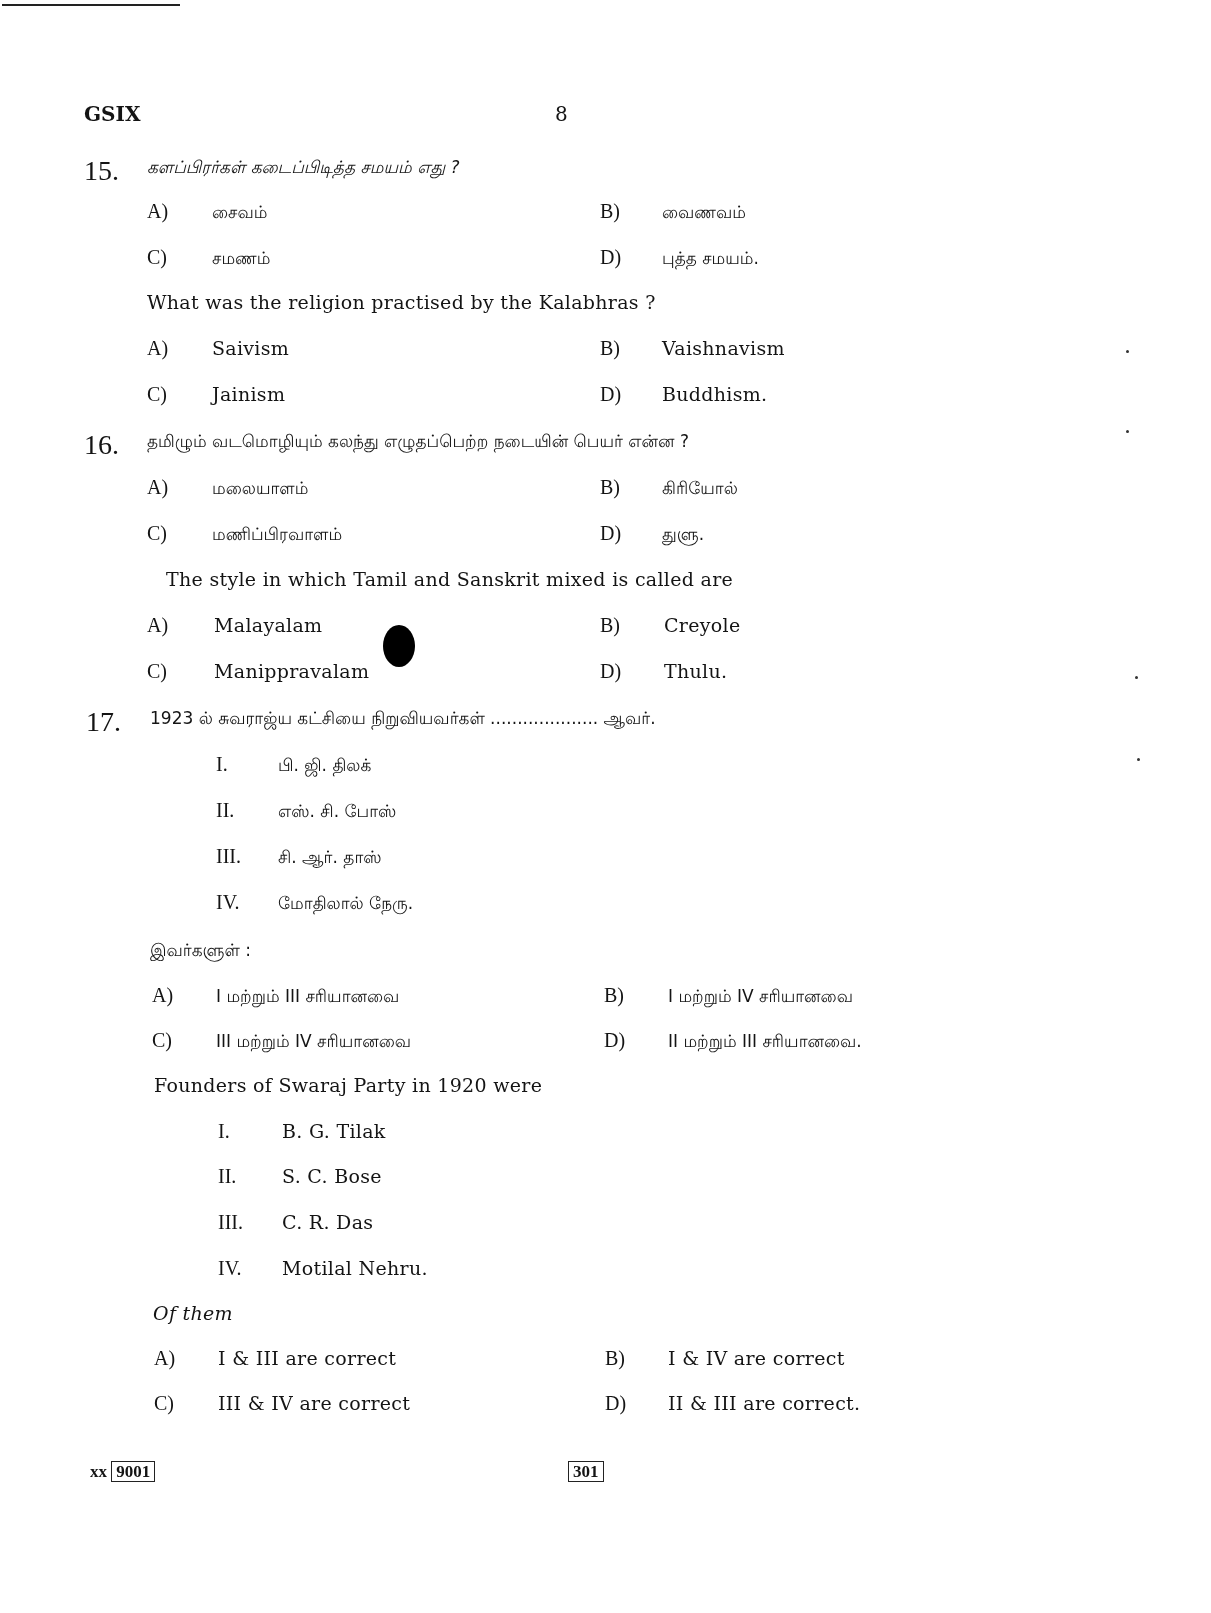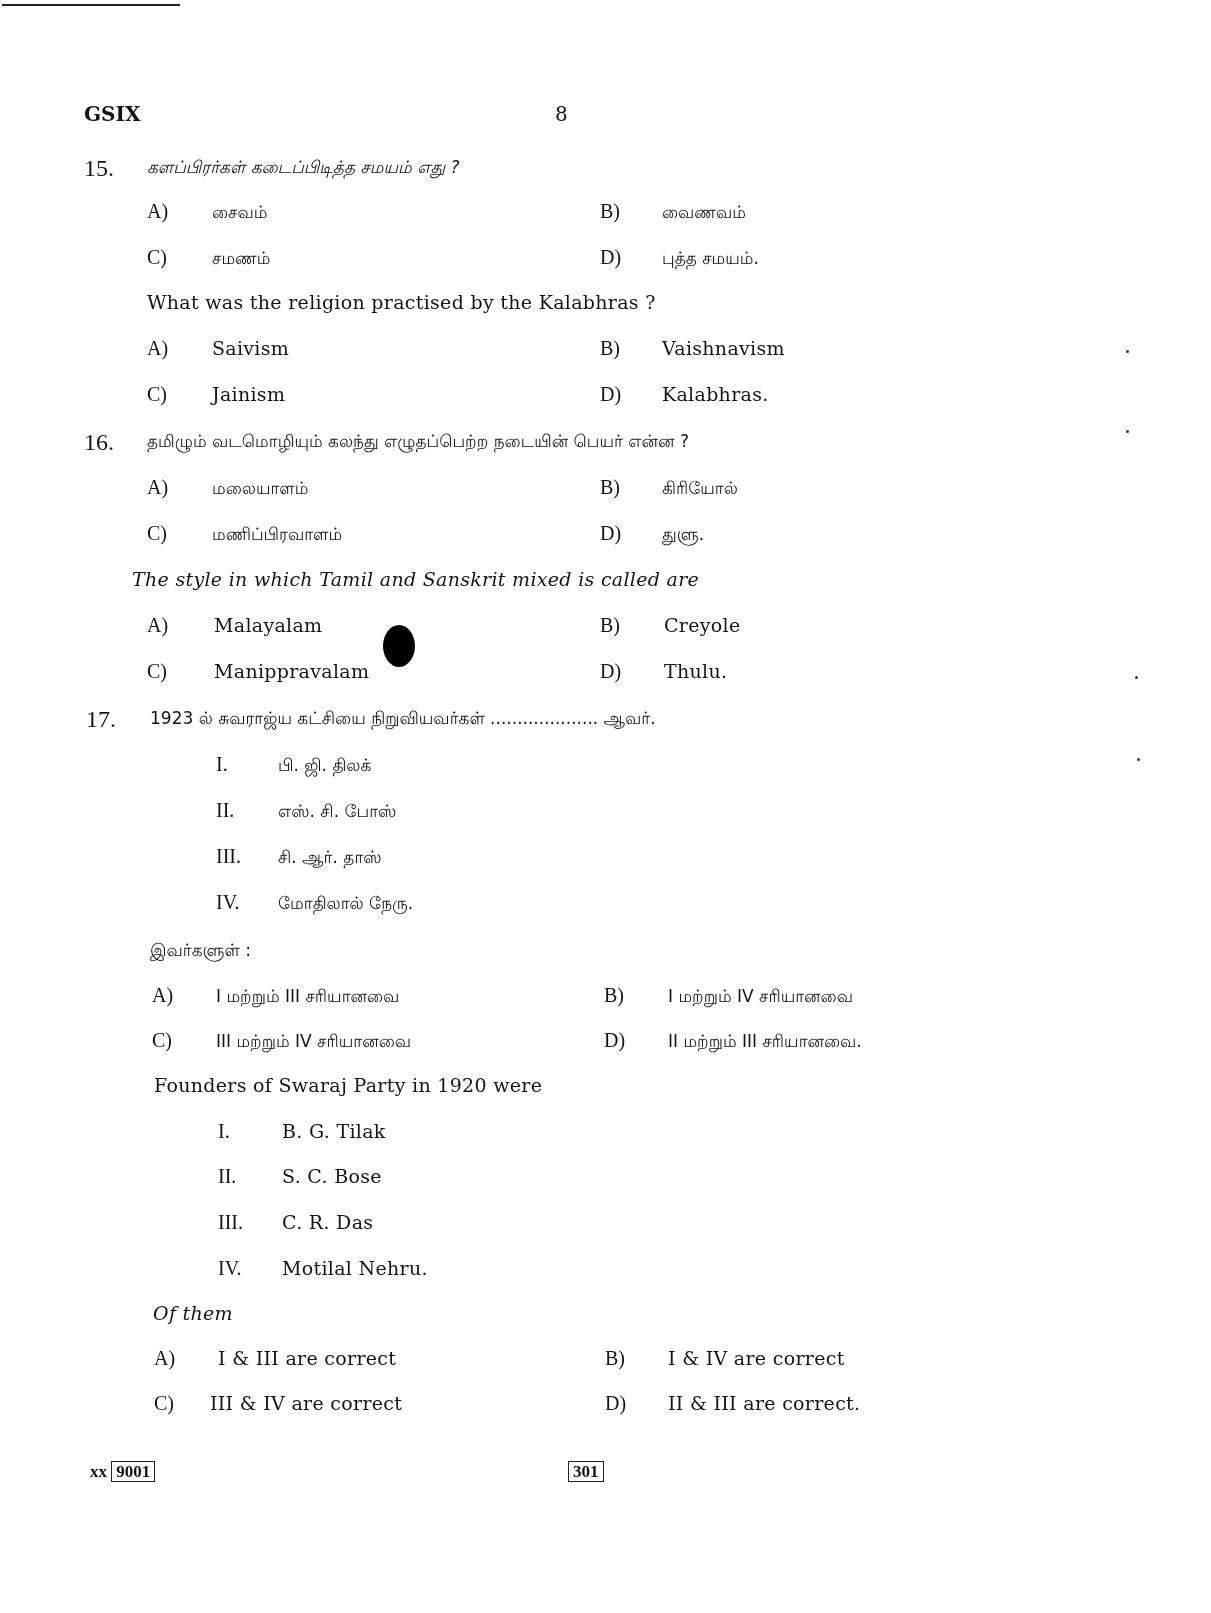--- a/index.html
+++ b/index.html
@@ -4,21 +4,21 @@
 <style>
   html, body { margin:0; padding:0; background:#ffffff; }
   body { width:1211px; height:1613px; position:relative; overflow:hidden;
          font-family:"DejaVu Serif","Liberation Serif",serif; color:#141414; }
   .abs { position:absolute; white-space:nowrap; }
   .topline { position:absolute; left:2px; top:4px; height:2px; width:178px; background:#222; }
   .hdr-code { left:84px; top:102px; font-weight:bold; font-size:20px; font-family:"DejaVu Serif",serif; }
   .hdr-page { left:555px; top:102px; font-size:20px; }
   .en { font-family:"DejaVu Serif","Liberation Serif",serif; font-size:19px; letter-spacing:0.3px; }
   .ta { font-family:"DejaVu Sans","Liberation Sans",sans-serif; font-size:17px; }
-  .qnum { font-size:24px; font-family:"Liberation Serif",serif; }
+  .qnum { font-size:28px; font-family:"Liberation Serif",serif; }
   .lbl { font-family:"Liberation Serif",serif; font-size:20px; }
   .italic { font-style:italic; }
   .blot { position:absolute; left:383px; top:625px; width:32px; height:42px; border-radius:50%; background:#000; }
   .boxed { border:1.5px solid #222; padding:0 4px; font-weight:bold; }
   .foot { font-size:17px; font-family:Liberation Serif, serif; font-weight:bold; }
   .speck { position:absolute; width:3px; height:3px; background:#333; border-radius:50%; }
 </style>
 </head>
 <body>
 
@@ -44,38 +44,38 @@
   <div class="abs en" style="left:147px;top:291px;">What was the religion practised by the Kalabhras ?</div>
 
   <div class="abs lbl" style="left:147px;top:337px;">A)</div>
   <div class="abs en" style="left:212px;top:337px;">Saivism</div>
   <div class="abs lbl" style="left:600px;top:337px;">B)</div>
   <div class="abs en" style="left:662px;top:337px;">Vaishnavism</div>
 
   <div class="abs lbl" style="left:147px;top:383px;">C)</div>
   <div class="abs en" style="left:212px;top:383px;">Jainism</div>
   <div class="abs lbl" style="left:600px;top:383px;">D)</div>
-  <div class="abs en" style="left:662px;top:383px;">Kalabhras.</div>
+  <div class="abs en" style="left:662px;top:383px;">Buddhism.</div>
 </div>
 
 <div>
   <div class="abs qnum" style="left:84px;top:429px;">16.</div>
   <div class="abs ta" style="left:147px;top:431px;">தமிழும் வடமொழியும் கலந்து எழுதப்பெற்ற நடையின் பெயர் என்ன ?</div>
 
   <div class="abs lbl" style="left:147px;top:476px;">A)</div>
   <div class="abs ta" style="left:212px;top:478px;">மலையாளம்</div>
   <div class="abs lbl" style="left:600px;top:476px;">B)</div>
   <div class="abs ta" style="left:662px;top:478px;">கிரியோல்</div>
 
   <div class="abs lbl" style="left:147px;top:522px;">C)</div>
   <div class="abs ta" style="left:212px;top:524px;">மணிப்பிரவாளம்</div>
   <div class="abs lbl" style="left:600px;top:522px;">D)</div>
   <div class="abs ta" style="left:662px;top:524px;">துளு.</div>
 
-  <div class="abs en" style="left:132px;top:568px;font-style:italic;">The style in which Tamil and Sanskrit mixed is called are</div>
+  <div class="abs en" style="left:166px;top:568px;">The style in which Tamil and Sanskrit mixed is called are</div>
 
   <div class="abs lbl" style="left:147px;top:614px;">A)</div>
   <div class="abs en" style="left:214px;top:614px;">Malayalam</div>
   <div class="abs lbl" style="left:600px;top:614px;">B)</div>
   <div class="abs en" style="left:664px;top:614px;">Creyole</div>
 
   <div class="abs lbl" style="left:147px;top:660px;">C)</div>
   <div class="abs en" style="left:214px;top:660px;">Manippravalam</div>
   <div class="abs lbl" style="left:600px;top:660px;">D)</div>
   <div class="abs en" style="left:664px;top:660px;">Thulu.</div>
@@ -120,21 +120,21 @@
   <div class="abs en" style="left:282px;top:1257px;">Motilal Nehru.</div>
 
   <div class="abs en italic" style="left:153px;top:1302px;">Of them</div>
 
   <div class="abs lbl" style="left:154px;top:1347px;">A)</div>
   <div class="abs en" style="left:218px;top:1347px;text-align:right;">I &amp; III are correct</div>
   <div class="abs lbl" style="left:605px;top:1347px;">B)</div>
   <div class="abs en" style="left:668px;top:1347px;">I &amp; IV are correct</div>
 
   <div class="abs lbl" style="left:154px;top:1392px;">C)</div>
-  <div class="abs en" style="left:210px;top:1392px;">III &amp; IV are correct</div>
+  <div class="abs en" style="left:218px;top:1392px;">III &amp; IV are correct</div>
   <div class="abs lbl" style="left:605px;top:1392px;">D)</div>
   <div class="abs en" style="left:668px;top:1392px;">II &amp; III are correct.</div>
 </div>
 
 <div class="abs foot" style="left:90px;top:1462px;">
   <span>xx</span>
   <span class="boxed">9001</span>
 </div>
 <div class="abs foot" style="left:568px;top:1462px;">
   <span class="boxed">301</span>

